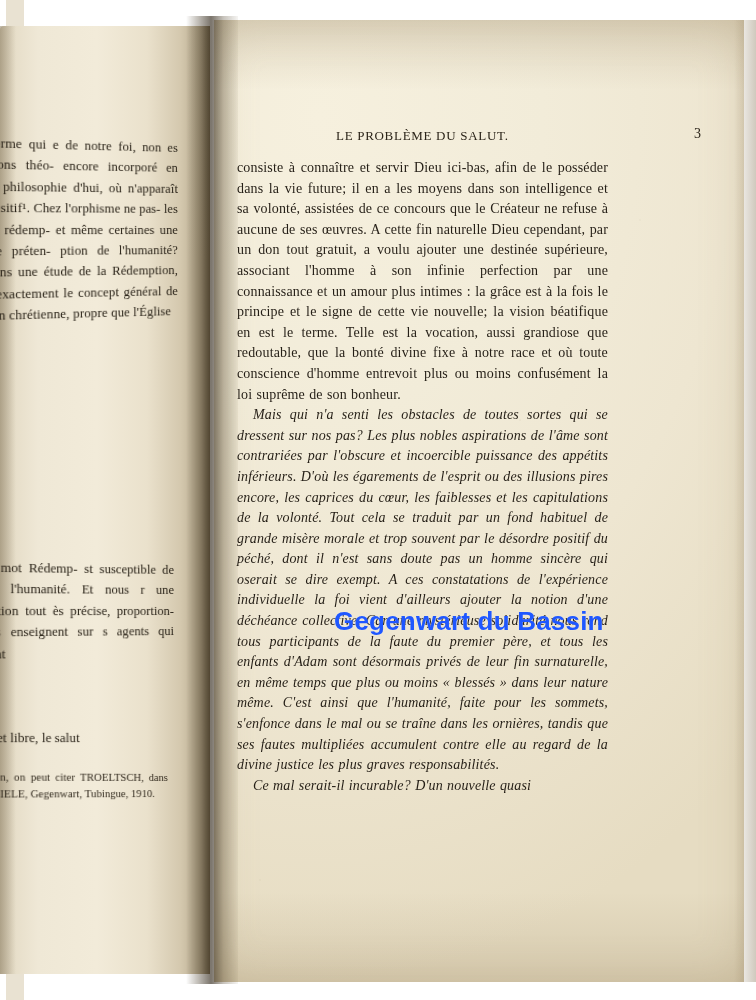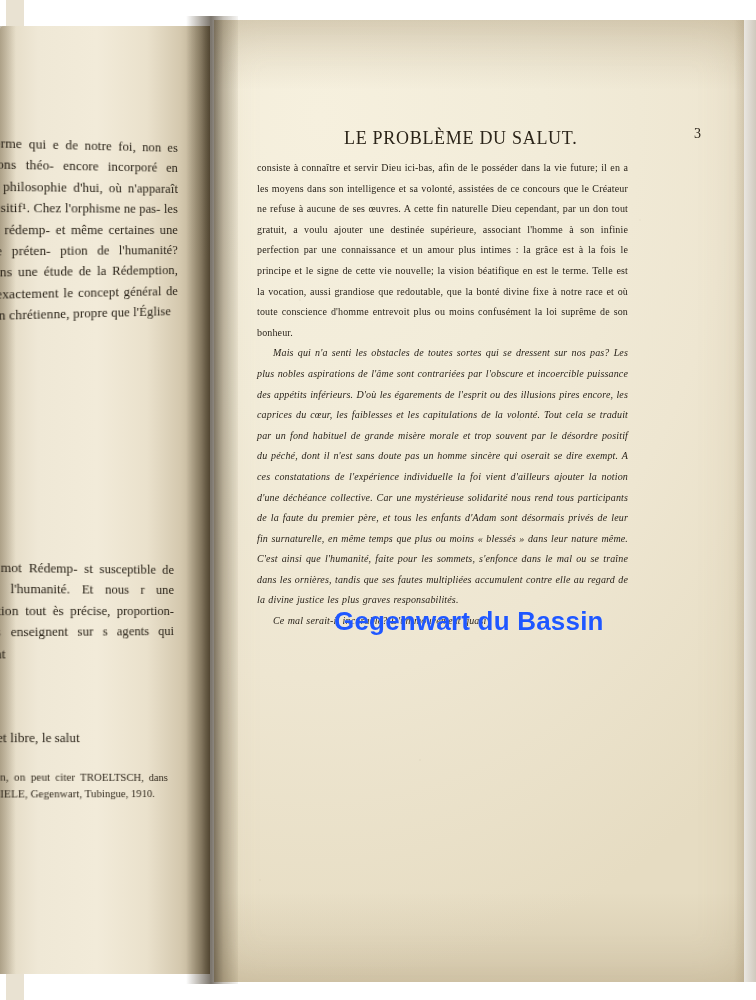--- a/index.html
+++ b/index.html
@@ -96,50 +96,49 @@
   }
   .page-bottom-shade {
     position:absolute;
     left:214px; bottom:18px; width:530px; height:90px;
     background: linear-gradient(to top, rgba(150,130,95,0.20), rgba(150,130,95,0));
   }
 
   
   .running-head {
     position: absolute;
-    left: 344px;
+    left: 336px;
     top: 128px;
     width: 300px;
-    font-size: 18px;
+    font-size: 13px;
     letter-spacing: 0.7px;
     color: #2b2419;
     font-variant: small-caps;
     text-transform: uppercase;
   }
   .folio {
     position: absolute;
     left: 694px;
     top: 126px;
     font-size: 14px;
     color: #2a2319;
   }
 
   .recto-text {
     position: absolute;
     left: 237px;
     top: 158px;
     width: 371px;
-    font-size: 10px;
+    font-size: 14px;
     line-height: 20.6px;
     color: #241e16;
     text-align: justify;
     text-justify: inter-word;
     word-spacing: 0.6px;
     letter-spacing: 0.15px;
-    margin-left: 20px;
   }
   .recto-text p { margin: 0; }
   .recto-text p + p { text-indent: 16px; font-style: italic; }
 
   
   .verso-text {
     position: absolute;
     left: -40px;
     top: 138px;
     width: 218px;
@@ -220,19 +219,19 @@
   <div class="page-bottom-shade"></div>
   <div class="right-edge-shade"></div>
   <div class="gutter"></div>
 
   <div class="running-head">Le problème du salut.</div>
   <div class="folio">3</div>
 
   <div class="recto-text">
     <p>consiste à connaître et servir Dieu ici-bas, afin de le posséder dans la vie future; il en a les moyens dans son intelligence et sa volonté, assistées de ce concours que le Créateur ne refuse à aucune de ses œuvres. A cette fin naturelle Dieu cependant, par un don tout gratuit, a voulu ajouter une destinée supérieure, associant l'homme à son infinie perfection par une connaissance et un amour plus intimes : la grâce est à la fois le principe et le signe de cette vie nouvelle; la vision béatifique en est le terme. Telle est la vocation, aussi grandiose que redoutable, que la bonté divine fixe à notre race et où toute conscience d'homme entrevoit plus ou moins confusément la loi suprême de son bonheur.</p>
     <p>Mais qui n'a senti les obstacles de toutes sortes qui se dressent sur nos pas? Les plus nobles aspirations de l'âme sont contrariées par l'obscure et incoercible puissance des appétits inférieurs. D'où les égarements de l'esprit ou des illusions pires encore, les caprices du cœur, les faiblesses et les capitulations de la volonté. Tout cela se traduit par un fond habituel de grande misère morale et trop souvent par le désordre positif du péché, dont il n'est sans doute pas un homme sincère qui oserait se dire exempt. A ces constatations de l'expérience individuelle la foi vient d'ailleurs ajouter la notion d'une déchéance collective. Car une mystérieuse solidarité nous rend tous participants de la faute du premier père, et tous les enfants d'Adam sont désormais privés de leur fin surnaturelle, en même temps que plus ou moins « blessés » dans leur nature même. C'est ainsi que l'humanité, faite pour les sommets, s'enfonce dans le mal ou se traîne dans les ornières, tandis que ses fautes multipliées accumulent contre elle au regard de la divine justice les plus graves responsabilités.</p>
-    <p>Ce mal serait-il incurable? D'un mouvement quasi</p>
+    <p>Ce mal serait-il incurable? D'un nouvelle quasi</p>
   </div>
 
   <div class="watermark" style="color: rgb(31, 87, 255);">Gegenwart du Bassin</div>
 
   <div class="speckle"></div>
 </div>
 
 </body></html>

